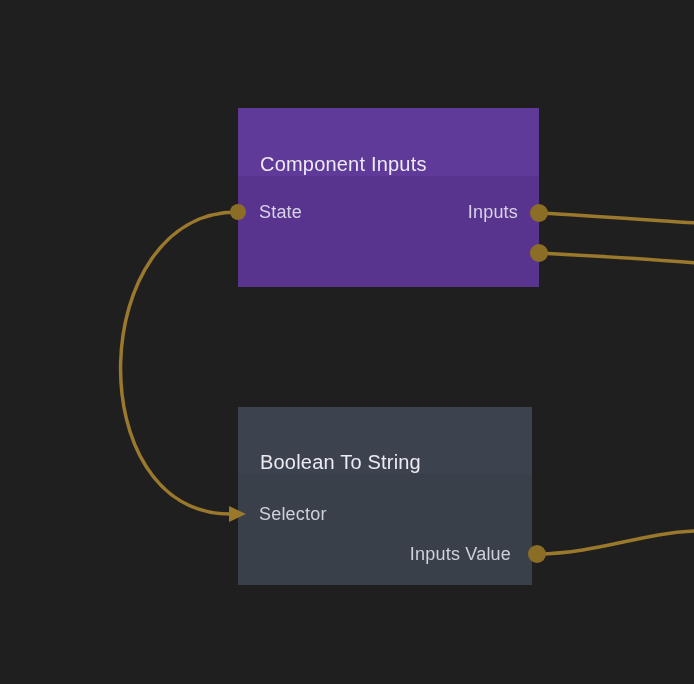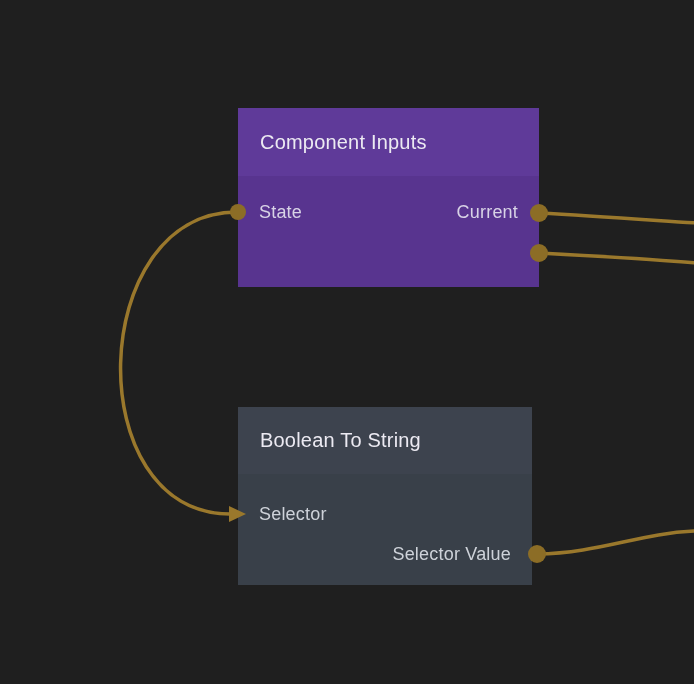--- a/index.html
+++ b/index.html
@@ -18,21 +18,21 @@
   .node {
     position: absolute;
     display: flex;
     flex-direction: column;
   }
   .node-a { left: 238px; top: 108px; width: 301px; height: 179px; }
   .node-b { left: 238px; top: 407px; width: 294px; height: 178px; }
 
   .node-header {
     display: flex;
-    align-items: center;
+    align-items: flex-end;
     padding: 0 22px;
     font-size: 20px;
     letter-spacing: 0.2px;
     flex: 0 0 auto;
   }
   .node-a .node-header { height: 68px; background: var(--purple-header); color: var(--title-text); }
   .node-b .node-header { height: 67px; background: var(--gray-header);  color: var(--title-text); }
 
   .node-body { flex: 1 1 auto; }
   .node-a .node-body { background: var(--purple-body); padding-top: 16px; }
@@ -67,35 +67,35 @@
 
 <div class="canvas">
 
   <div class="node node-a">
     <div class="node-header">
       <span>Component Inputs</span>
     </div>
     <div class="node-body">
       <div class="port-row">
         <span class="port-label">State</span>
-        <span class="port-label">Current</span>
+        <span class="port-label">Inputs</span>
       </div>
     </div>
   </div>
 
   <div class="node node-b">
     <div class="node-header">
       <span>Boolean To String</span>
     </div>
     <div class="node-body">
       <div class="port-row">
         <span class="port-label">Selector</span>
       </div>
       <div class="port-row right-only">
-        <span class="port-label">Selector Value</span>
+        <span class="port-label">Inputs Value</span>
       </div>
     </div>
   </div>
 
   <svg class="wires" viewBox="0 0 694 684">
 
     <path class="wire" d="M 237 212 C 87 212, 79 514, 230 514"></path>
     <polygon class="arrowhead" points="229,506 246,514 229,522"></polygon>
 
     <path class="wire" d="M 539 213 C 595 216, 650 220, 696 223"></path>

